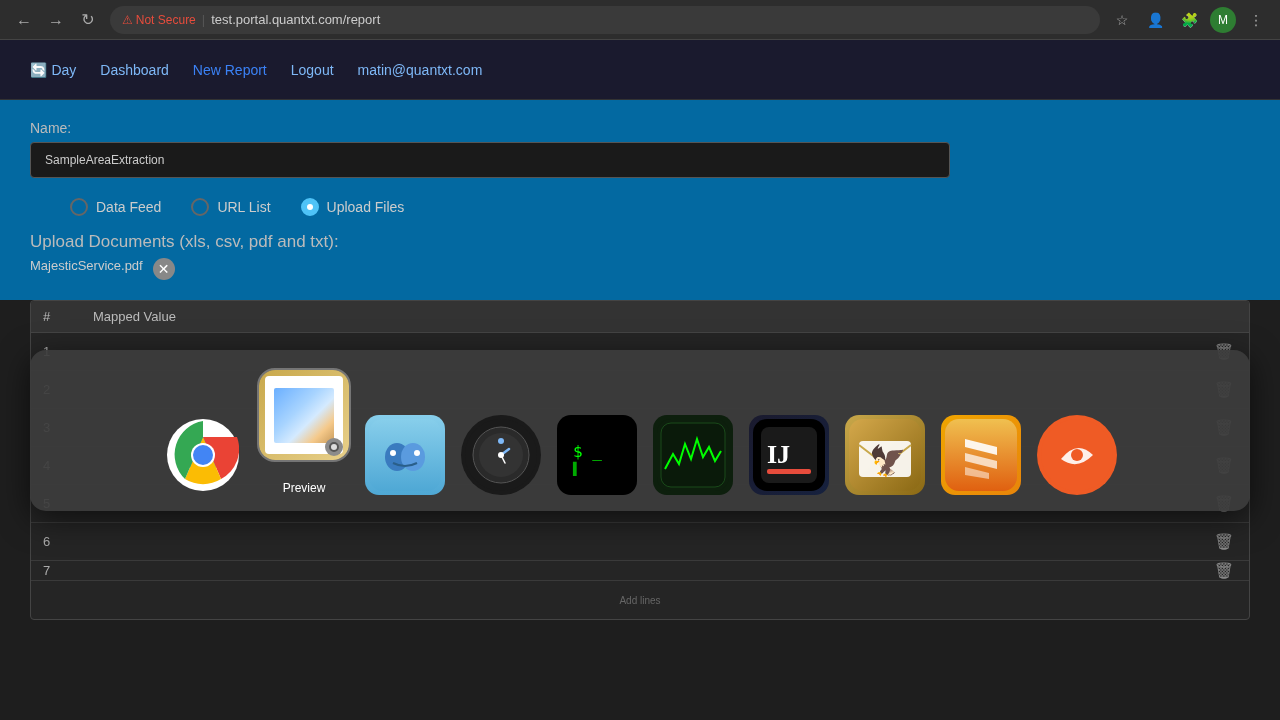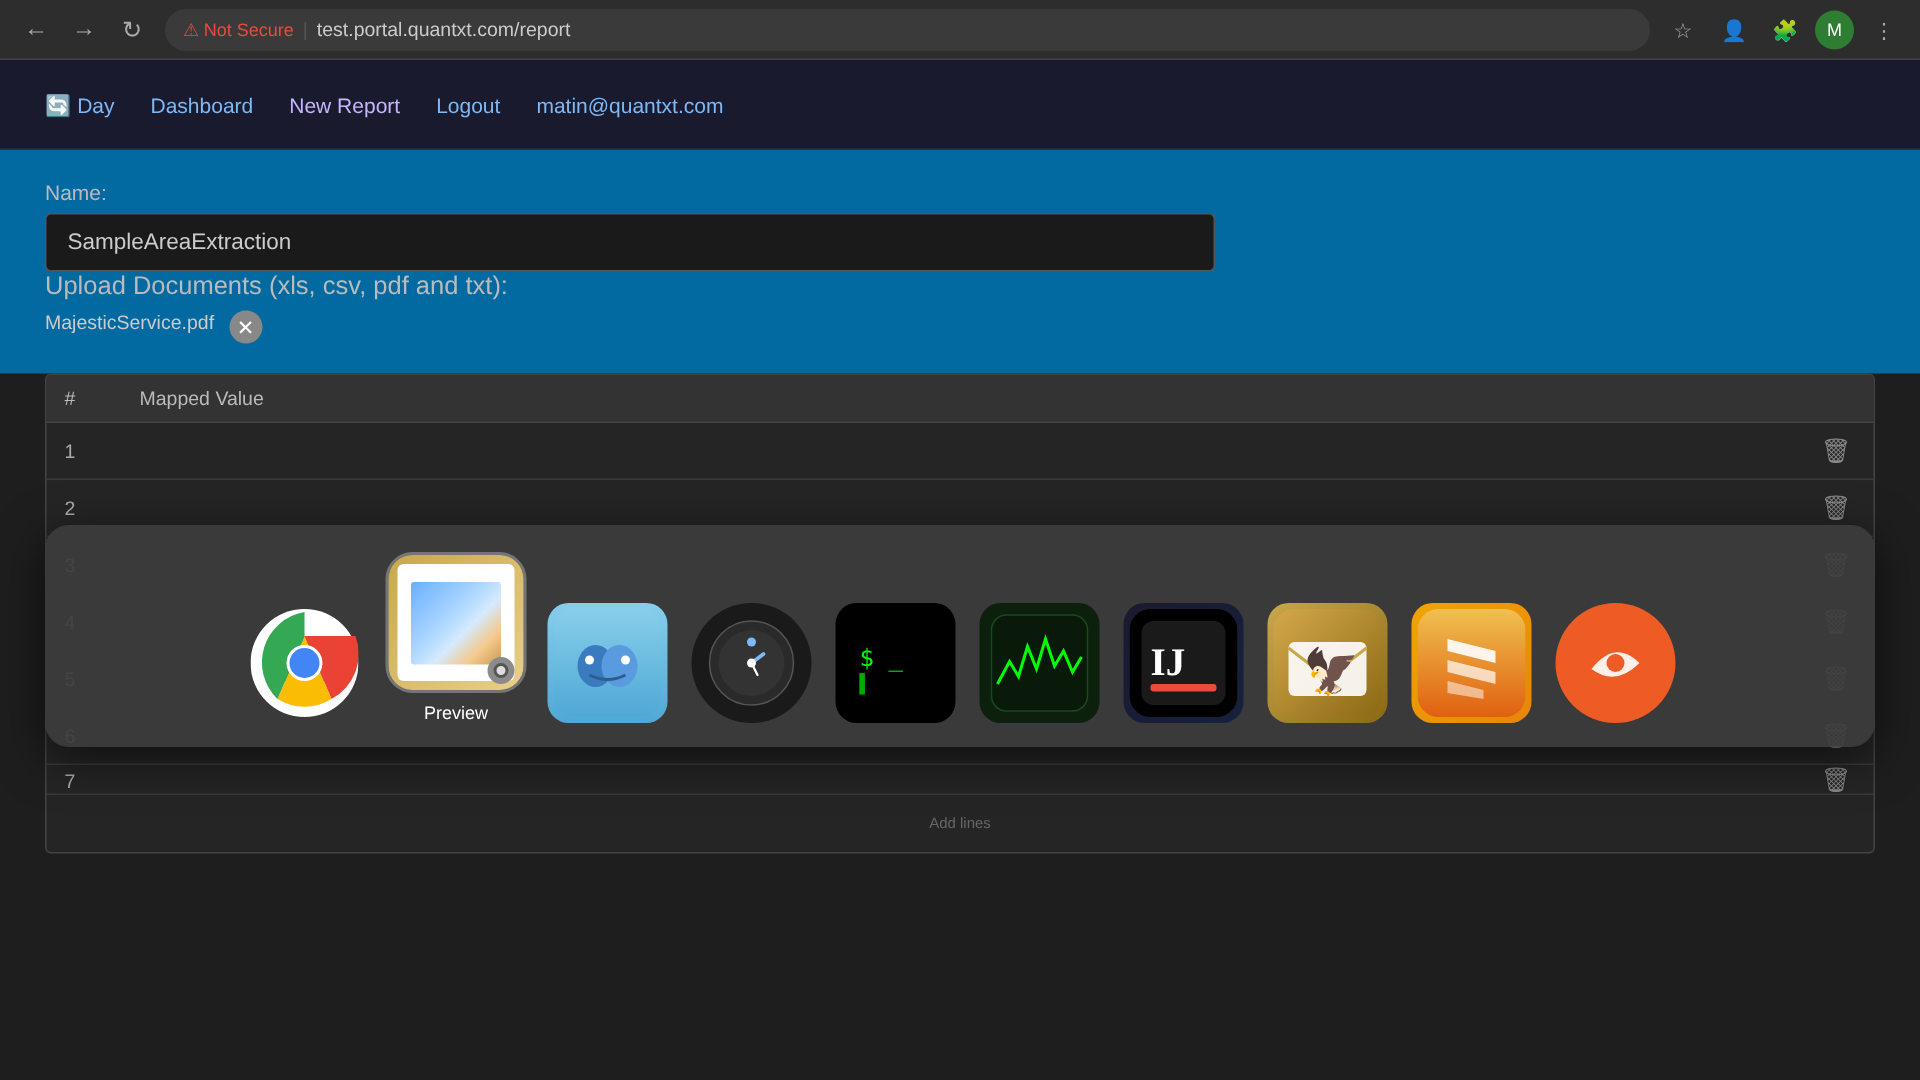--- a/index.html
+++ b/index.html
@@ -107,43 +107,43 @@
     }
     .nav-link {
       color: #7eb8f7;
       font-size: 14px;
       cursor: pointer;
       text-decoration: none;
       display: flex;
       align-items: center;
       gap: 4px;
     }
-    .nav-link.new-report { color: #c4b5fd; }
+    .nav-link.new-report { color: #3b82f6; }
     .nav-link.logout { color: #7eb8f7; }
     .nav-link.email { color: #7eb8f7; justify-content: center; }
 
     
     .main-content {
       background: #0369a1;
       padding: 20px 30px;
       position: relative;
     }
 
     .field-label {
       font-size: 14px;
       color: #bbb;
       margin-bottom: 6px;
     }
     .text-input {
-      width: 780px;
+      width: 920px;
       background: #1a1a1a;
       border: 1px solid #555;
       border-radius: 4px;
       color: #ccc;
-      font-size: 15px;
+      font-size: 12px;
       padding: 10px 14px;
       outline: none;
     }
 
     
     .radio-group {
       display: flex;
       gap: 30px;
       margin: 20px 0 16px 0;
       padding-left: 40px;
@@ -348,20 +348,34 @@
   </nav>
 </div>
 
 <div class="page-wrapper">
 
   <div class="main-content">
     <div class="field-label">Name:</div>
     <input class="text-input" type="text" value="SampleAreaExtraction" style="">
 
     
+    <div class="radio-group">
+      <label class="radio-option">
+        <div class="radio-circle"></div>
+        <span class="radio-label">Data Feed</span>
+      </label>
+      <label class="radio-option">
+        <div class="radio-circle"></div>
+        <span class="radio-label">URL List</span>
+      </label>
+      <label class="radio-option">
+        <div class="radio-circle selected"></div>
+        <span class="radio-label">Upload Files</span>
+      </label>
+    </div>
 
     <div class="upload-label">Upload Documents (xls, csv, pdf and txt):</div>
     <div class="upload-row">
       <span class="uploaded-file">MajesticService.pdf</span>
       <button class="remove-btn">✕</button>
     </div>
   </div>
 
   <div class="dock-overlay">
     <div class="dock-icons">
@@ -371,21 +385,21 @@
           <circle cx="36" cy="36" r="36" fill="white"></circle>
           <circle cx="36" cy="36" r="18" fill="#4285F4"></circle>
           <path d="M36 18 L70 18 A34 34 0 0 1 54 60 Z" fill="#EA4335"></path>
           <path d="M36 18 L54 60 A34 34 0 0 1 18 60 Z" fill="#FBBC04"></path>
           <path d="M36 18 L18 60 A34 34 0 0 1 36 2 Z" fill="#34A853"></path>
           <circle cx="36" cy="36" r="12" fill="white"></circle>
           <circle cx="36" cy="36" r="10" fill="#4285F4"></circle>
         </svg>
       </div>
 
-      <div style="display:flex;flex-direction:column;align-items:center;">
+      <div style="display:flex;flex-direction:column;align-items:center;gap:13px;">
         <div class="dock-icon selected" style="width:90px;height:90px;background:linear-gradient(135deg,#c8a84b,#e8d08a);border-radius:16px;position:relative;overflow:hidden;">
           <div style="position:absolute;inset:6px;background:white;border-radius:4px;overflow:hidden;display:flex;align-items:center;justify-content:center;">
             <div style="width:60px;height:55px;background:linear-gradient(135deg,#6aafff 0%,#a8d4ff 40%,#d4eaff 60%,#f5c98a 80%,#c89a5a 100%);border-radius:2px;"></div>
           </div>
           <div style="position:absolute;bottom:4px;right:6px;background:#8B8B8B;width:18px;height:18px;border-radius:50%;display:flex;align-items:center;justify-content:center;">
             <div style="width:10px;height:10px;border-radius:50%;background:#ddd;border:2px solid #555;"></div>
           </div>
         </div>
         <div class="dock-label">Preview</div>
       </div>

